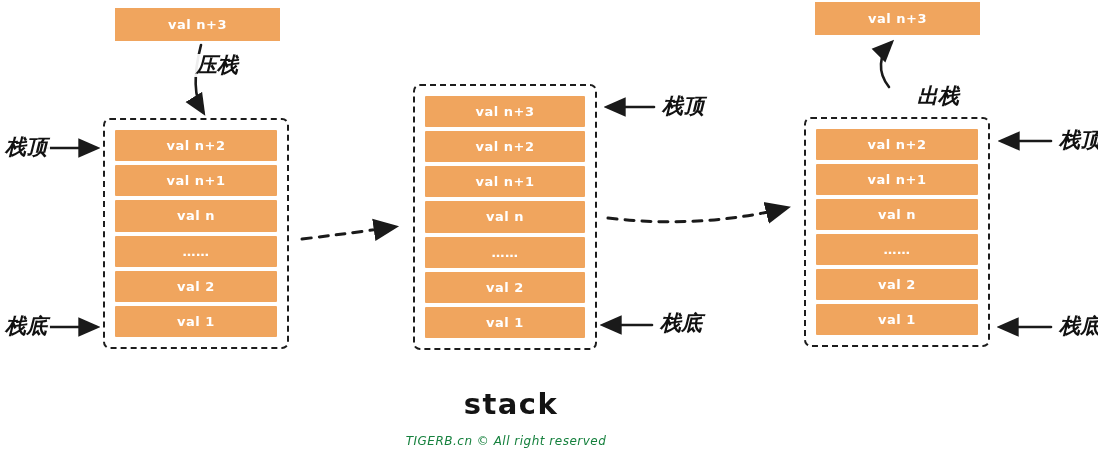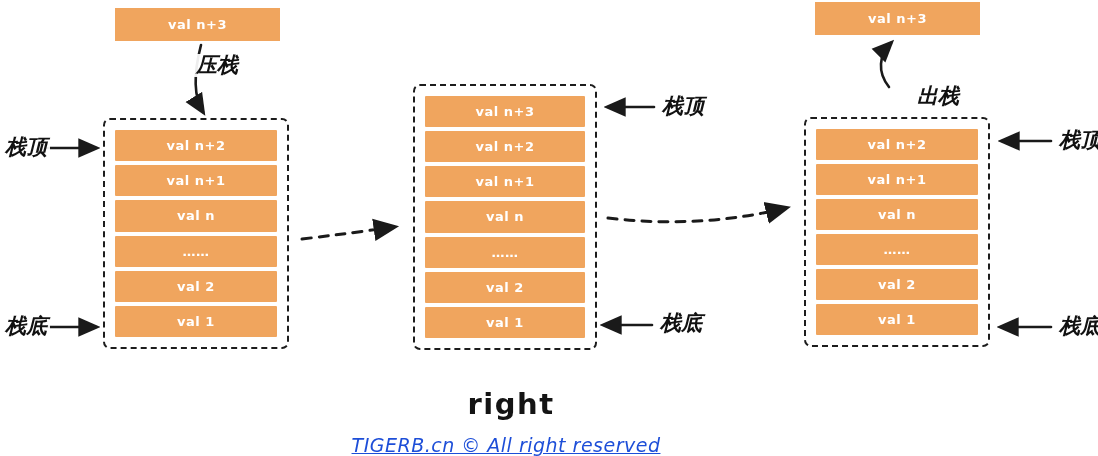--- a/index.html
+++ b/index.html
@@ -95,26 +95,25 @@
     font-weight: bold;
     letter-spacing: 1.5px;
     color: #141414;
     z-index: 2;
   }
   .watermark {
     position: absolute;
     left: 506px;
     top: 434px;
     transform: translateX(-50%);
-    font-size: 19px;
+    font-size: 12px;
     font-style: italic;
-    color: #1d4ed8;
+    color: #15803d;
     letter-spacing: 0.5px;
     z-index: 2;
-    text-decoration: underline;
   }
 </style>
 </head>
 <body>
 
 <div class="canvas" style="--cell: #F0A55E; --cellText: #FFFFFF; --line: #1A1A1A;">
 
   <svg class="arrows-layer" width="1098" height="456" viewBox="0 0 1098 456" xmlns="http://www.w3.org/2000/svg">
     <defs>
       <marker id="ah" viewBox="0 0 10 10" refX="8" refY="5" markerWidth="8.5" markerHeight="8.5" orient="auto-start-reverse">
@@ -170,16 +169,16 @@
     <div class="cell">val n+2</div>
     <div class="cell">val n+1</div>
     <div class="cell">val n</div>
     <div class="cell">……</div>
     <div class="cell">val 2</div>
     <div class="cell">val 1</div>
   </div>
   <div class="zh" style="left:1056px; top:129px;">栈顶</div>
   <div class="zh" style="left:1056px; top:315px;">栈底</div>
 
-  <div class="title">right</div>
+  <div class="title">stack</div>
   <div class="watermark">TIGERB.cn © All right reserved</div>
 
 </div>
 
 </body></html>

